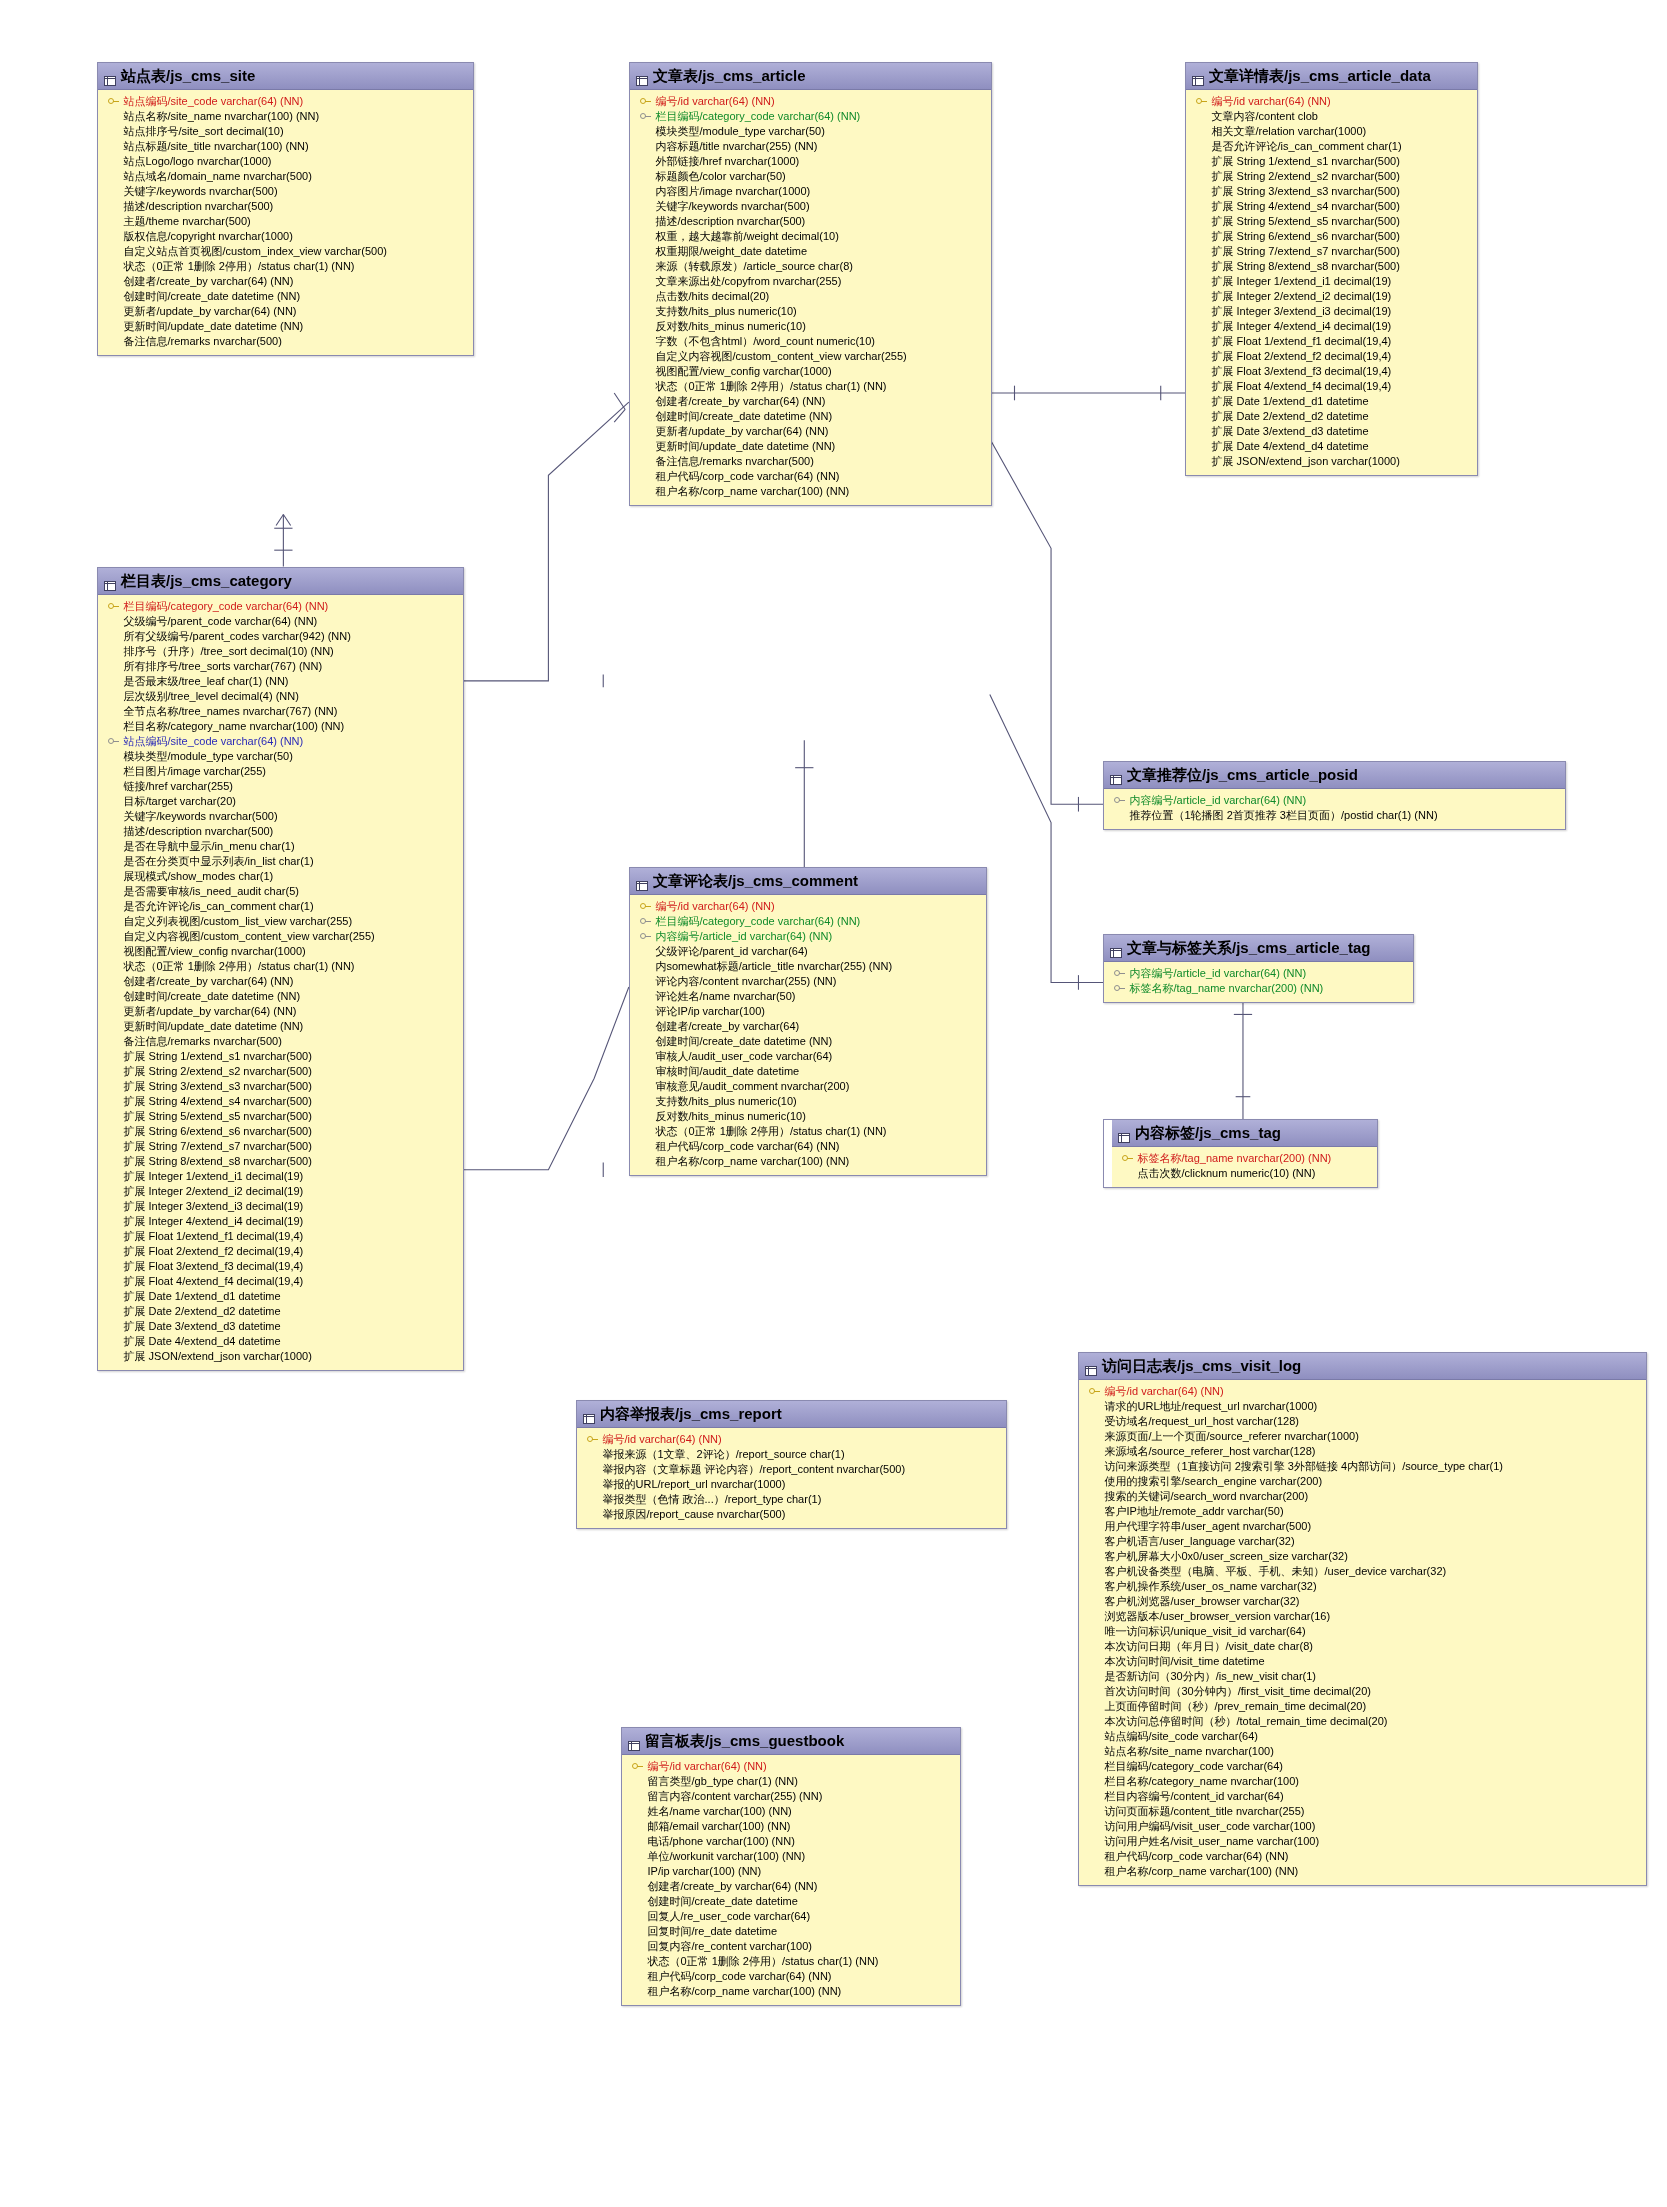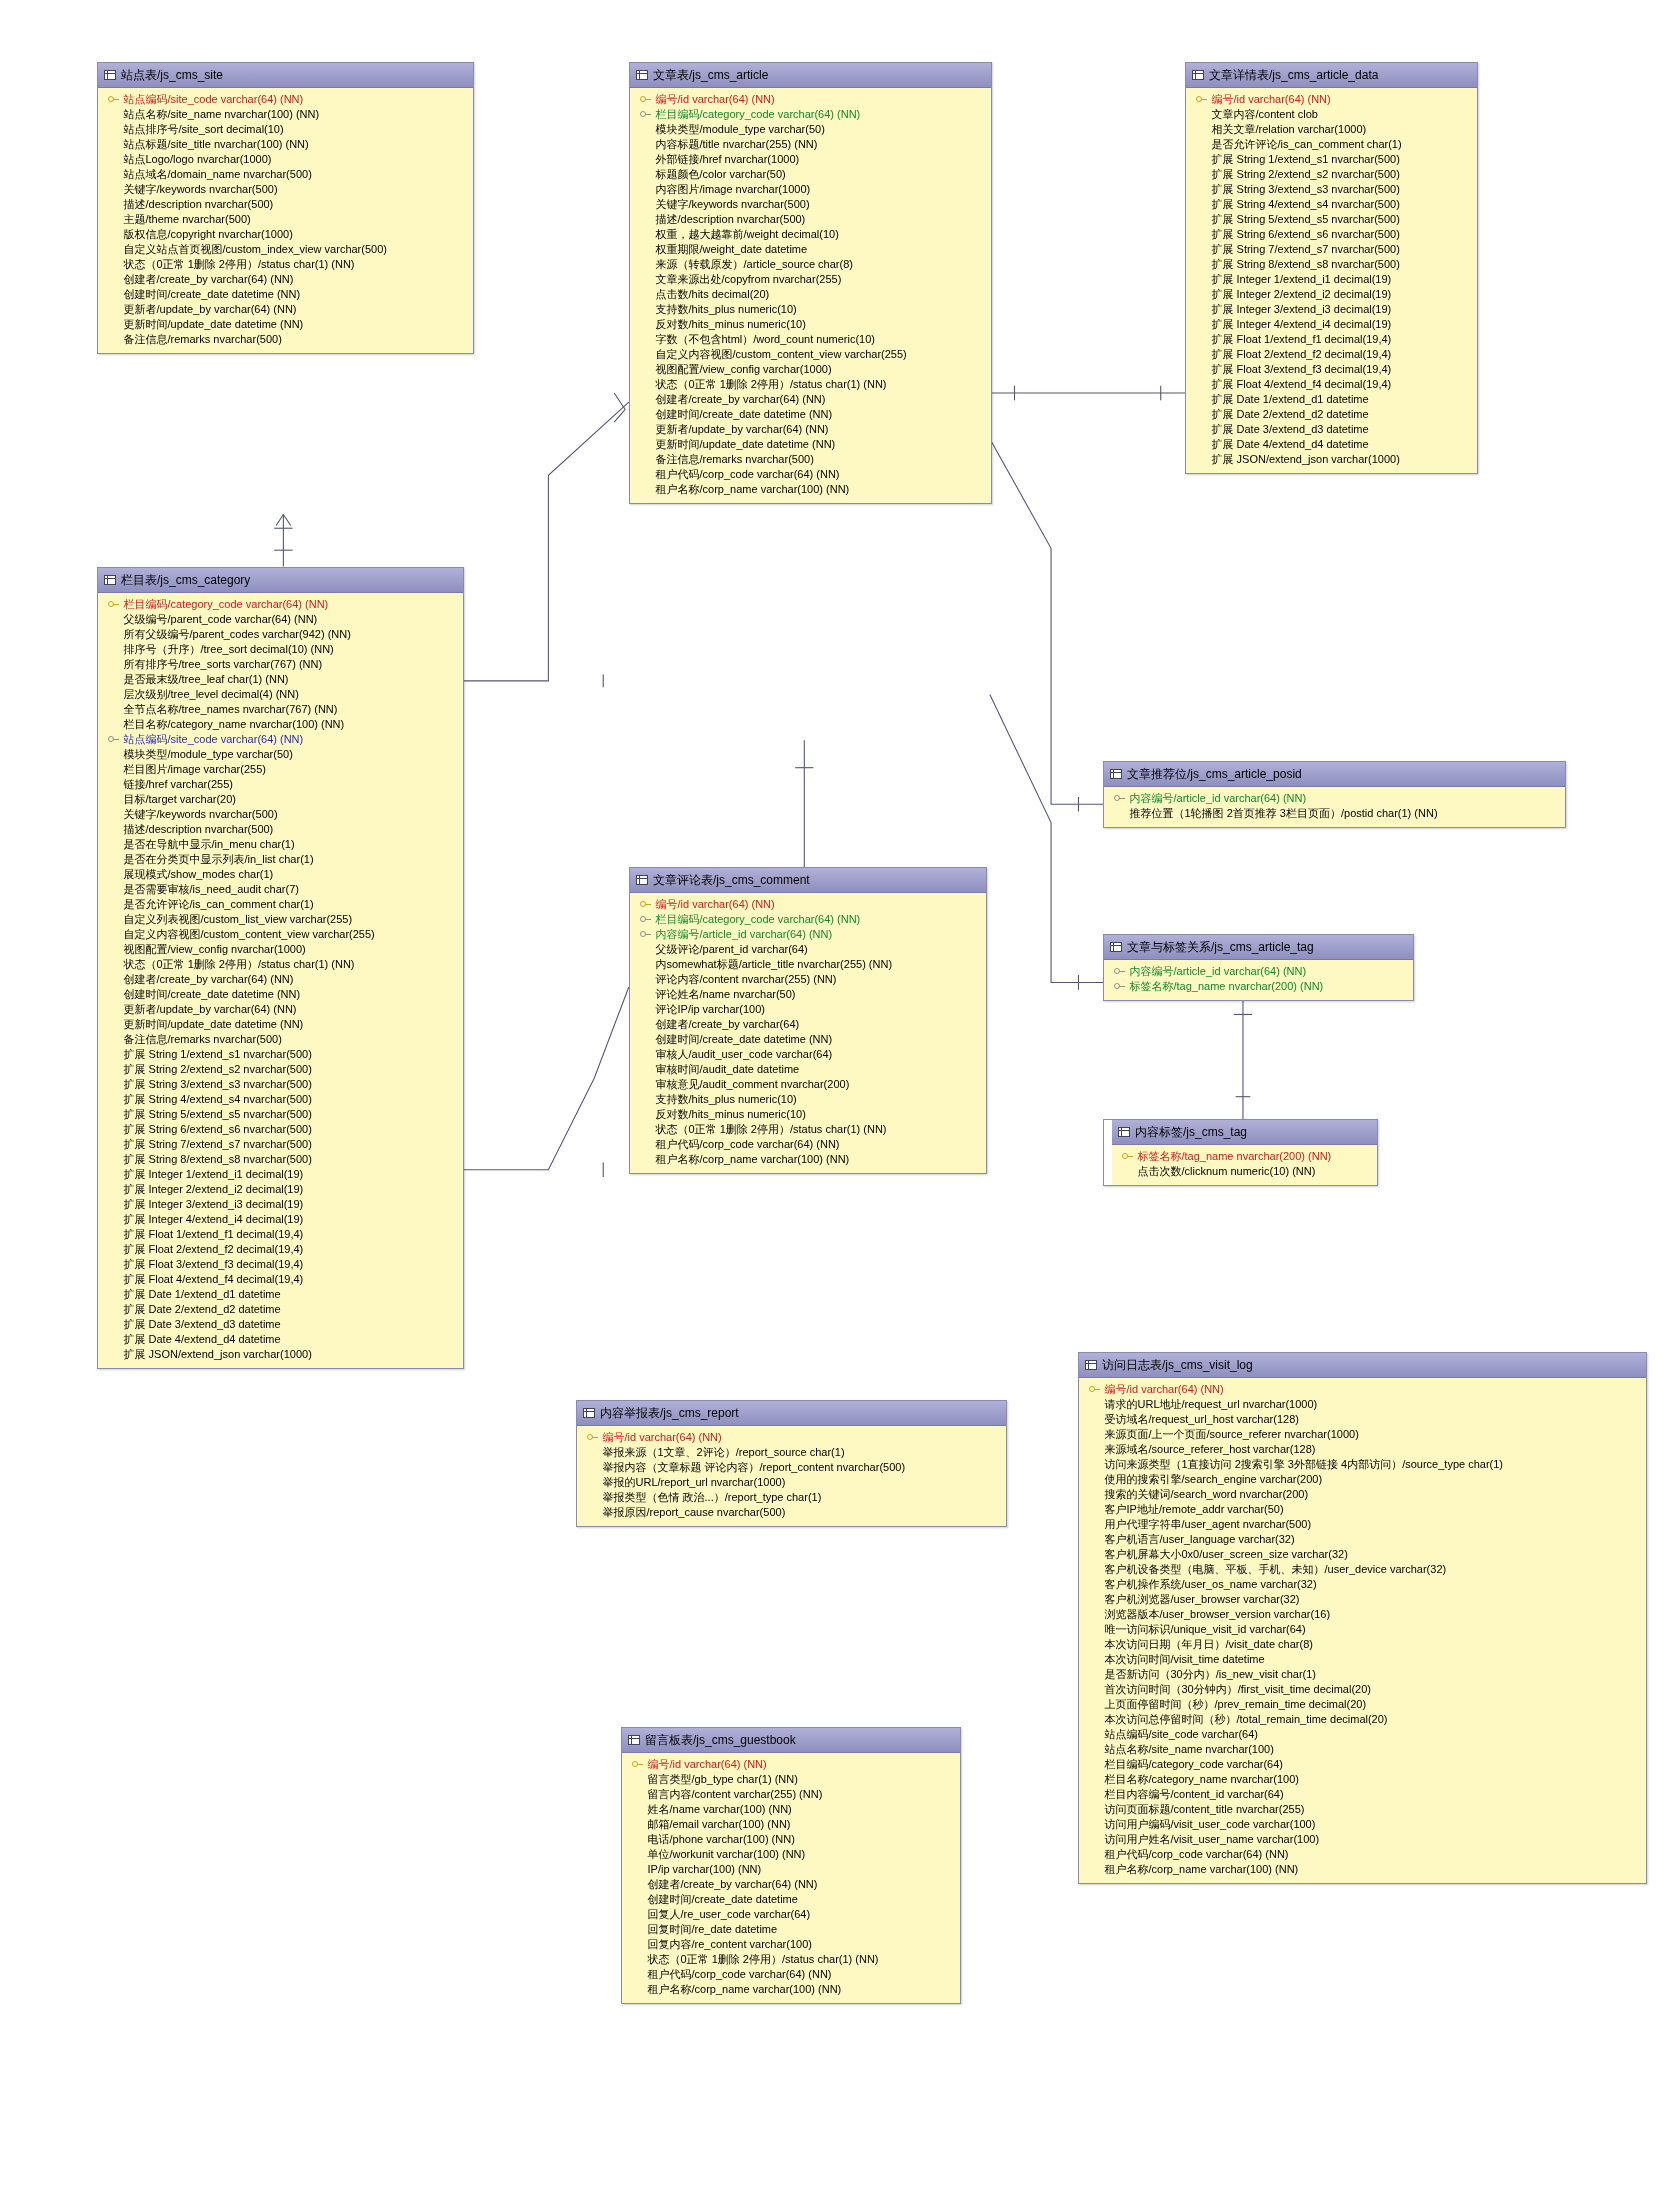--- a/index.html
+++ b/index.html
@@ -1,20 +1,20 @@
 <!DOCTYPE html>
 <html style="font-size:14.6px"><head>
 <meta charset="utf-8">
 <style>
   html,body{margin:0;padding:0;background:#ffffff;}
   body{width:1668px;height:2208px;position:relative;font-family:"Liberation Sans",sans-serif;}
   #canvas{position:relative;width:1668px;height:2208px;overflow:hidden;}
   svg.links{position:absolute;left:0;top:0;width:1668px;height:2208px;pointer-events:none;}
   .table-box{position:absolute;border:0.9px solid #8a8ab0;background:#ffffff;box-shadow:0.9px 0.9px 1.8px rgba(0,0,0,0.18);}
-  .table-header{display:flex;align-items:center;gap:5.5px;background:#9e9ece;background:linear-gradient(#b0b0d8,#8f8fc0);border-bottom:0.9px solid #7a7aa8;padding:3.7px 5.5px;font-size:12px;color:#000;font-weight:normal;}
+  .table-header{display:flex;align-items:flex-end;gap:5.5px;background:#9e9ece;background:linear-gradient(#b0b0d8,#8f8fc0);border-bottom:0.9px solid #7a7aa8;padding:3.7px 5.5px;font-size:15px;color:#000;font-weight:bold;}
   .table-header .thead-icon{width:12px;height:10px;display:inline-block;position:relative;flex:0 0 auto;}
   .table-header .thead-icon i{position:absolute;left:0;top:0;width:12px;height:10px;border:0.9px solid #404060;background:#fff;box-sizing:border-box;}
   .table-header .thead-icon i:after{content:"";position:absolute;left:0;top:1.8px;width:10px;height:0.9px;background:#404060;}
   .table-header .thead-icon i:before{content:"";position:absolute;left:2.7px;top:0;width:0.9px;height:8.2px;background:#404060;}
   .rows{padding:3.7px 5.5px 5.5px 5.5px;background:#fef9c3;}
   .row{display:flex;align-items:center;font-size:11px;line-height:15px;color:#000;white-space:nowrap;}
   .row .key{width:20px;flex:0 0 20px;text-align:center;}
   .row .txt{flex:1 1 auto;}
   .row.pk .txt{color:#d01a1a;}
   .row.fk .txt{color:#0f8a2a;}
@@ -222,21 +222,21 @@
           <div class="row plain">
             <span class="key"></span>
             <span class="txt">是否在分类页中显示列表/in_list char(1)</span>
           </div>
           <div class="row plain">
             <span class="key"></span>
             <span class="txt">展现模式/show_modes char(1)</span>
           </div>
           <div class="row plain">
             <span class="key"></span>
-            <span class="txt">是否需要审核/is_need_audit char(7)</span>
+            <span class="txt">是否需要审核/is_need_audit char(5)</span>
           </div>
           <div class="row plain">
             <span class="key"></span>
             <span class="txt">是否允许评论/is_can_comment char(1)</span>
           </div>
           <div class="row plain">
             <span class="key"></span>
             <span class="txt">自定义列表视图/custom_list_view varchar(255)</span>
           </div>
           <div class="row plain">

